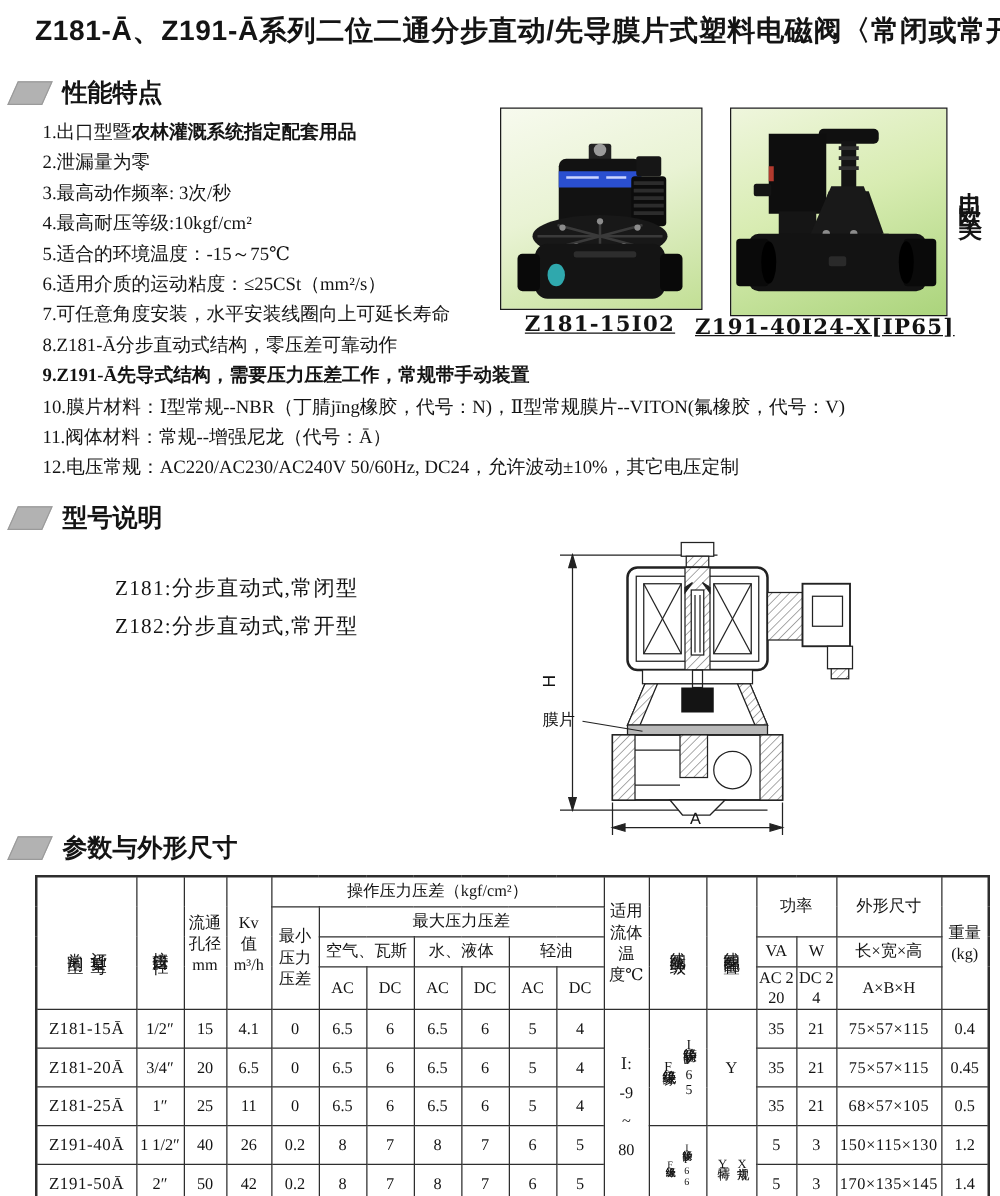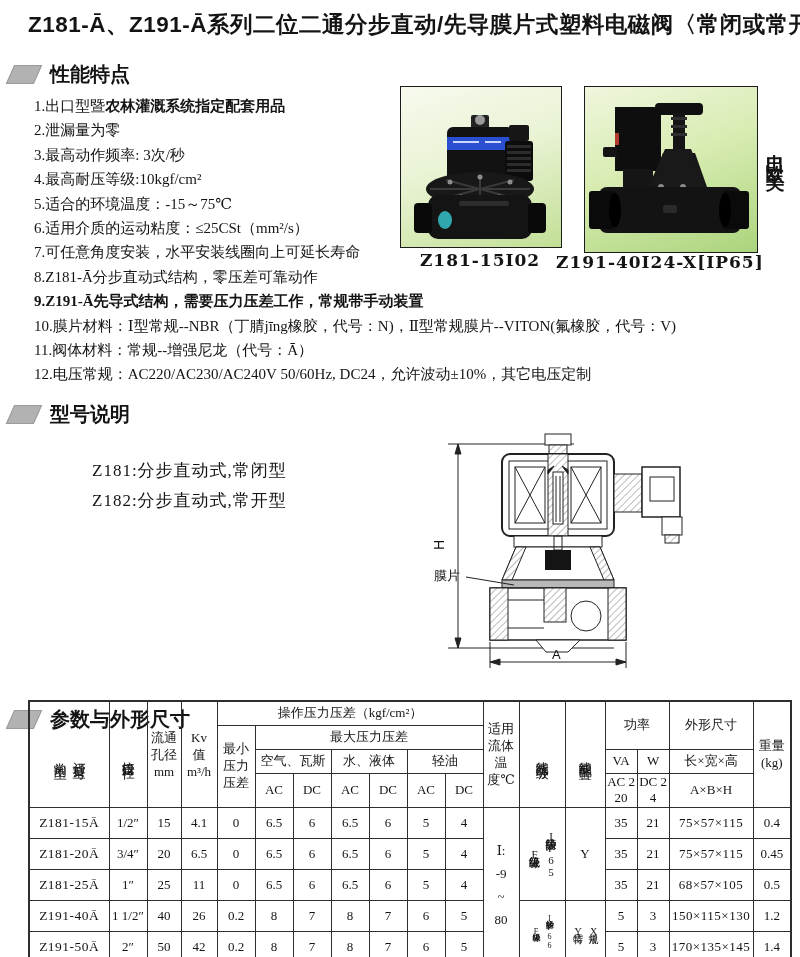--- a/index.html
+++ b/index.html
@@ -17,21 +17,21 @@
   .features{position:absolute;left:34px;top:94px;width:752px;font-size:15px;}
   .feat-line{height:24.4px;line-height:24.4px;white-space:nowrap;}
   .feat-line .b{font-weight:bold;}
 
   .frame{position:absolute;border:1px solid #1c1c1c;}
   .frame1{left:400px;top:86px;width:160px;height:160px;
           background:linear-gradient(160deg,#f7faee 0%,#e9f3d4 45%,#c2df95 100%);}
   .frame2{left:584px;top:86px;width:172px;height:165px;
           background:linear-gradient(160deg,#eff6dd 0%,#d8ecb2 45%,#abd47c 100%);}
   .caption{position:absolute;text-align:center;font-family:"DejaVu Serif","Liberation Serif",serif;
-           font-size:17px;font-weight:600;letter-spacing:1px;white-space:nowrap;}
+           font-size:17px;font-weight:600;letter-spacing:1px;white-space:nowrap;text-decoration:underline;}
   .cap1{left:393px;top:250px;width:174px;}
   .cap2{left:556px;top:252px;width:188px;}
 
   .export-label{position:absolute;left:762px;top:138px;writing-mode:vertical-rl;text-orientation:upright;
                 font-family:"Liberation Sans",sans-serif;font-weight:bold;font-size:19px;letter-spacing:6px;}
 
   .models-list{position:absolute;left:48px;top:456px;font-size:17px;letter-spacing:1px;margin-left:44px;}
   .models-list div{height:30px;line-height:30px;}
 
   .diagram{position:absolute;left:414px;top:430px;}
@@ -222,21 +222,21 @@
         <polygon points="212,232 202,229 202,235" fill="#222"></polygon>
 
         <line x1="52" y1="147" x2="100" y2="155"></line>
       </g>
       <text x="30" y="120" font-size="14" fill="#111" transform="rotate(-90 30 120)" font-family="Liberation Sans, sans-serif">H</text>
       <text x="138" y="229" font-size="13" fill="#111" font-family="Liberation Sans, sans-serif">A</text>
       <text x="20" y="150" font-size="13" fill="#111">膜片</text>
     </svg>
   </div>
 
-  <div class="sec" style="left:10px;top:665px;margin-top:41px;">
+  <div class="sec" style="left:10px;top:665px;">
     <span class="marker"></span>
     <span>参数与外形尺寸</span>
   </div>
 
   <table class="ptable">
     <colgroup>
       <col style="width:80px">
         <col style="width:38px">
         <col style="width:34px">
         <col style="width:36px">

